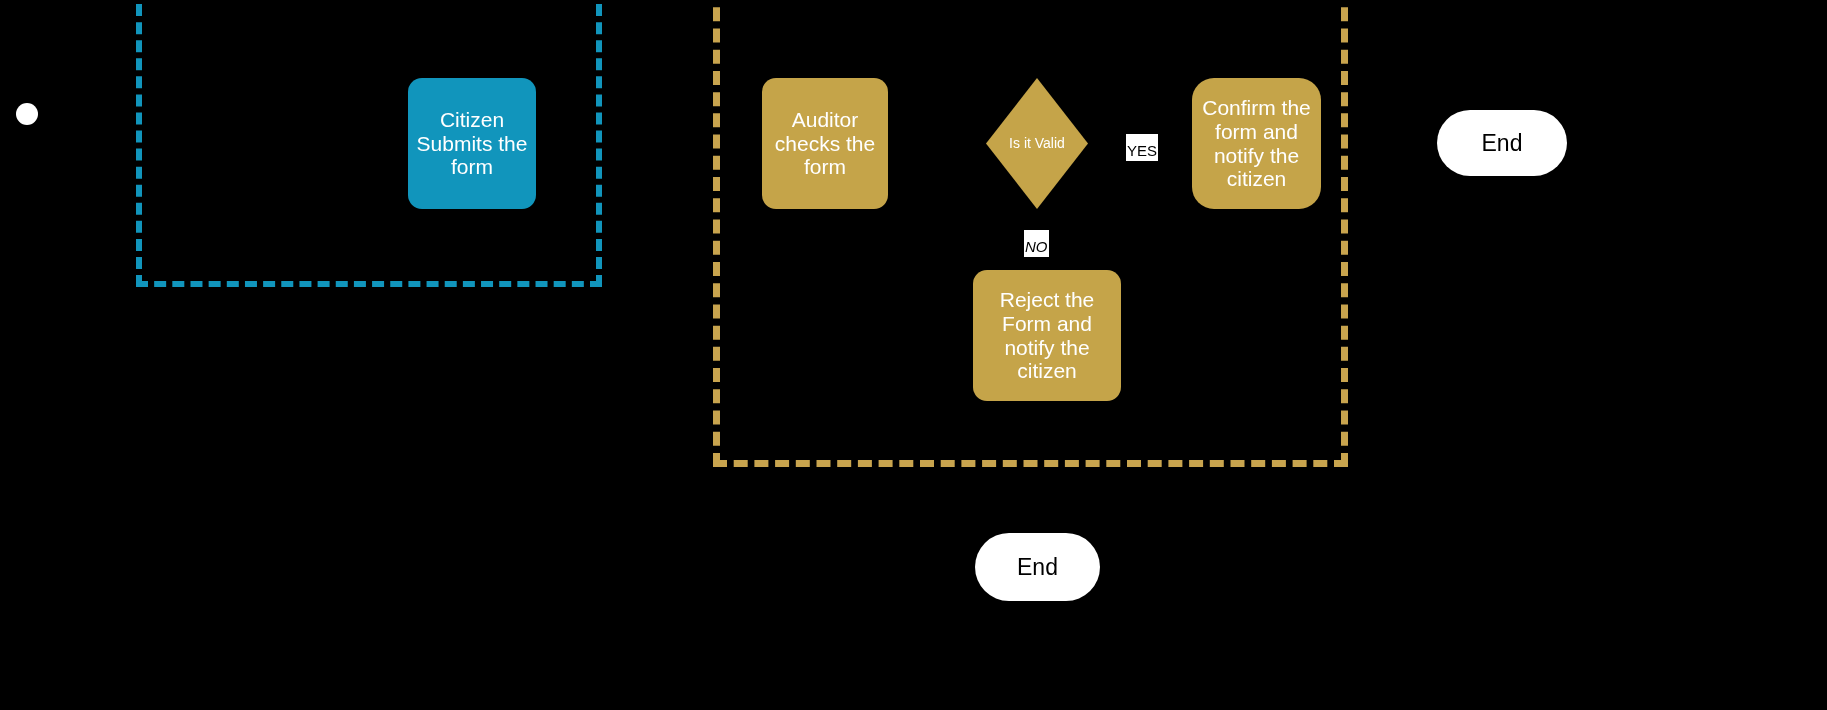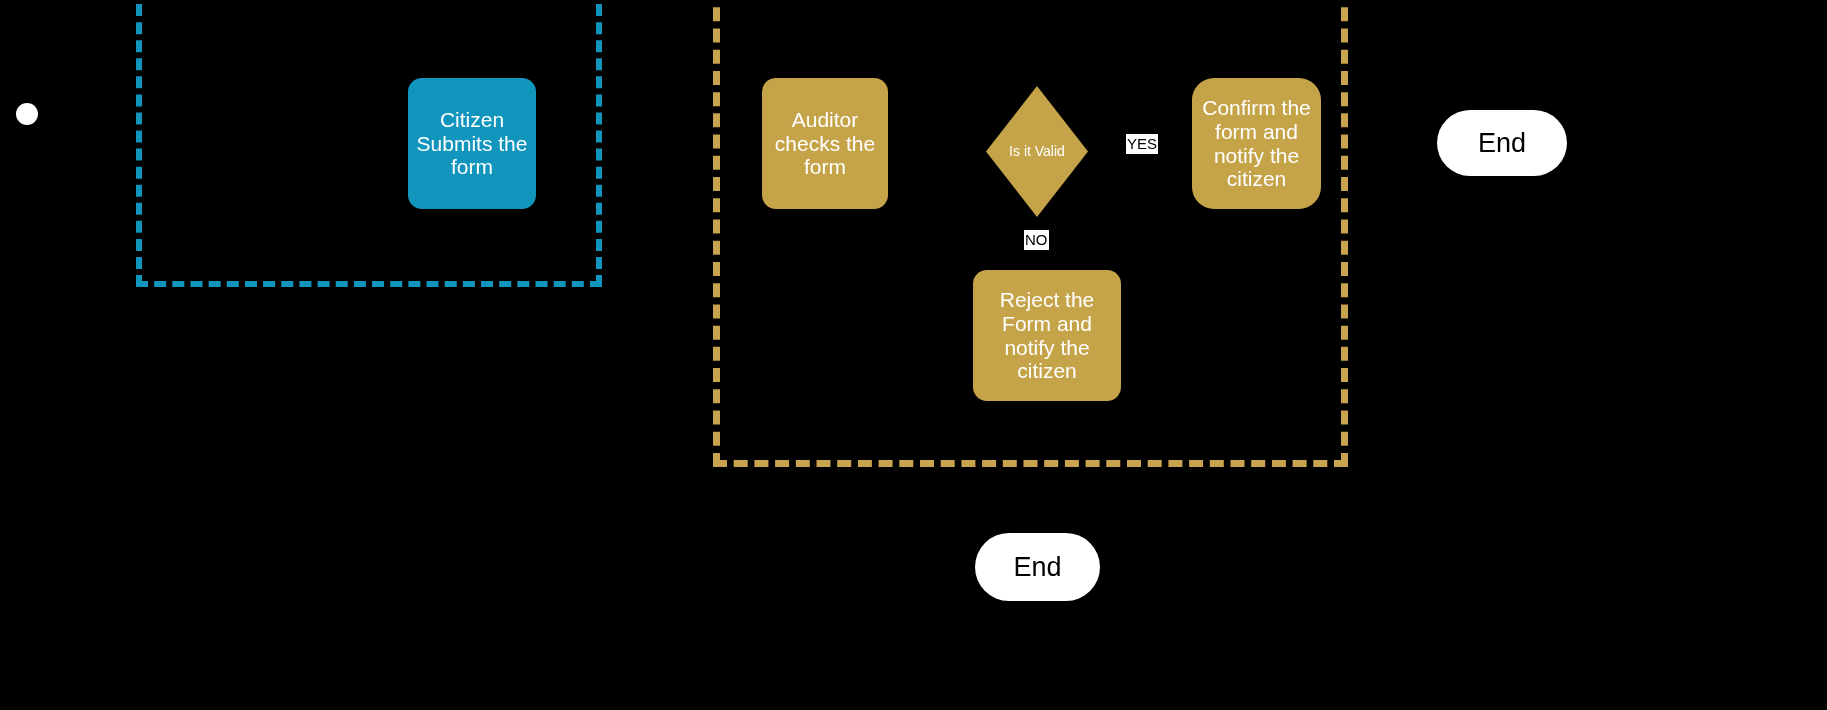--- a/index.html
+++ b/index.html
@@ -72,21 +72,21 @@
   .p-fill    { left: 190px;  top: 78px;  width: 127px; height: 131px; }
   .p-submit  { left: 408px;  top: 78px;  width: 128px; height: 131px; }
   .p-check   { left: 762px;  top: 78px;  width: 126px; height: 131px; }
   .p-confirm { left: 1192px; top: 78px;  width: 129px; height: 131px; border-radius: 22px; }
   .p-reject  { left: 973px;  top: 270px; width: 148px; height: 131px; }
 
   
   .decision {
     position: absolute;
     left: 986px;
-    top: 86px;
+    top: 78px;
     width: 102px;
     height: 131px;
   }
   .decision svg {
     position: absolute;
     inset: 0;
     width: 100%;
     height: 100%;
     display: block;
   }
@@ -103,36 +103,36 @@
     pointer-events: none;
   }
 
   
   .edge-label {
     position: absolute;
     background: #FFFFFF;
     color: #000000;
     font-size: 15px;
     line-height: 1;
-    padding: 2px 1px 3px 1px;
+    padding: 9px 1px 3px 1px;
     white-space: nowrap;
   }
   .lbl-yes { left: 1126px; top: 134px; }
-  .lbl-no  { left: 1024px; top: 230px; }
+  .lbl-no  { left: 1024px; top: 230px; font-style: italic; }
 
   
   .end-node {
     position: absolute;
     background: #FFFFFF;
     color: #000000;
     border-radius: 999px;
     display: flex;
     align-items: center;
     justify-content: center;
-    font-size: 27px;
+    font-size: 23px;
   }
   .end-right  { left: 1437px; top: 110px; width: 130px; height: 66px; }
   .end-bottom { left: 975px;  top: 533px; width: 125px; height: 68px; }
 </style>
 </head>
 <body>
 
 <div id="canvas">
 
   <div class="lane lane-citizen"></div>

